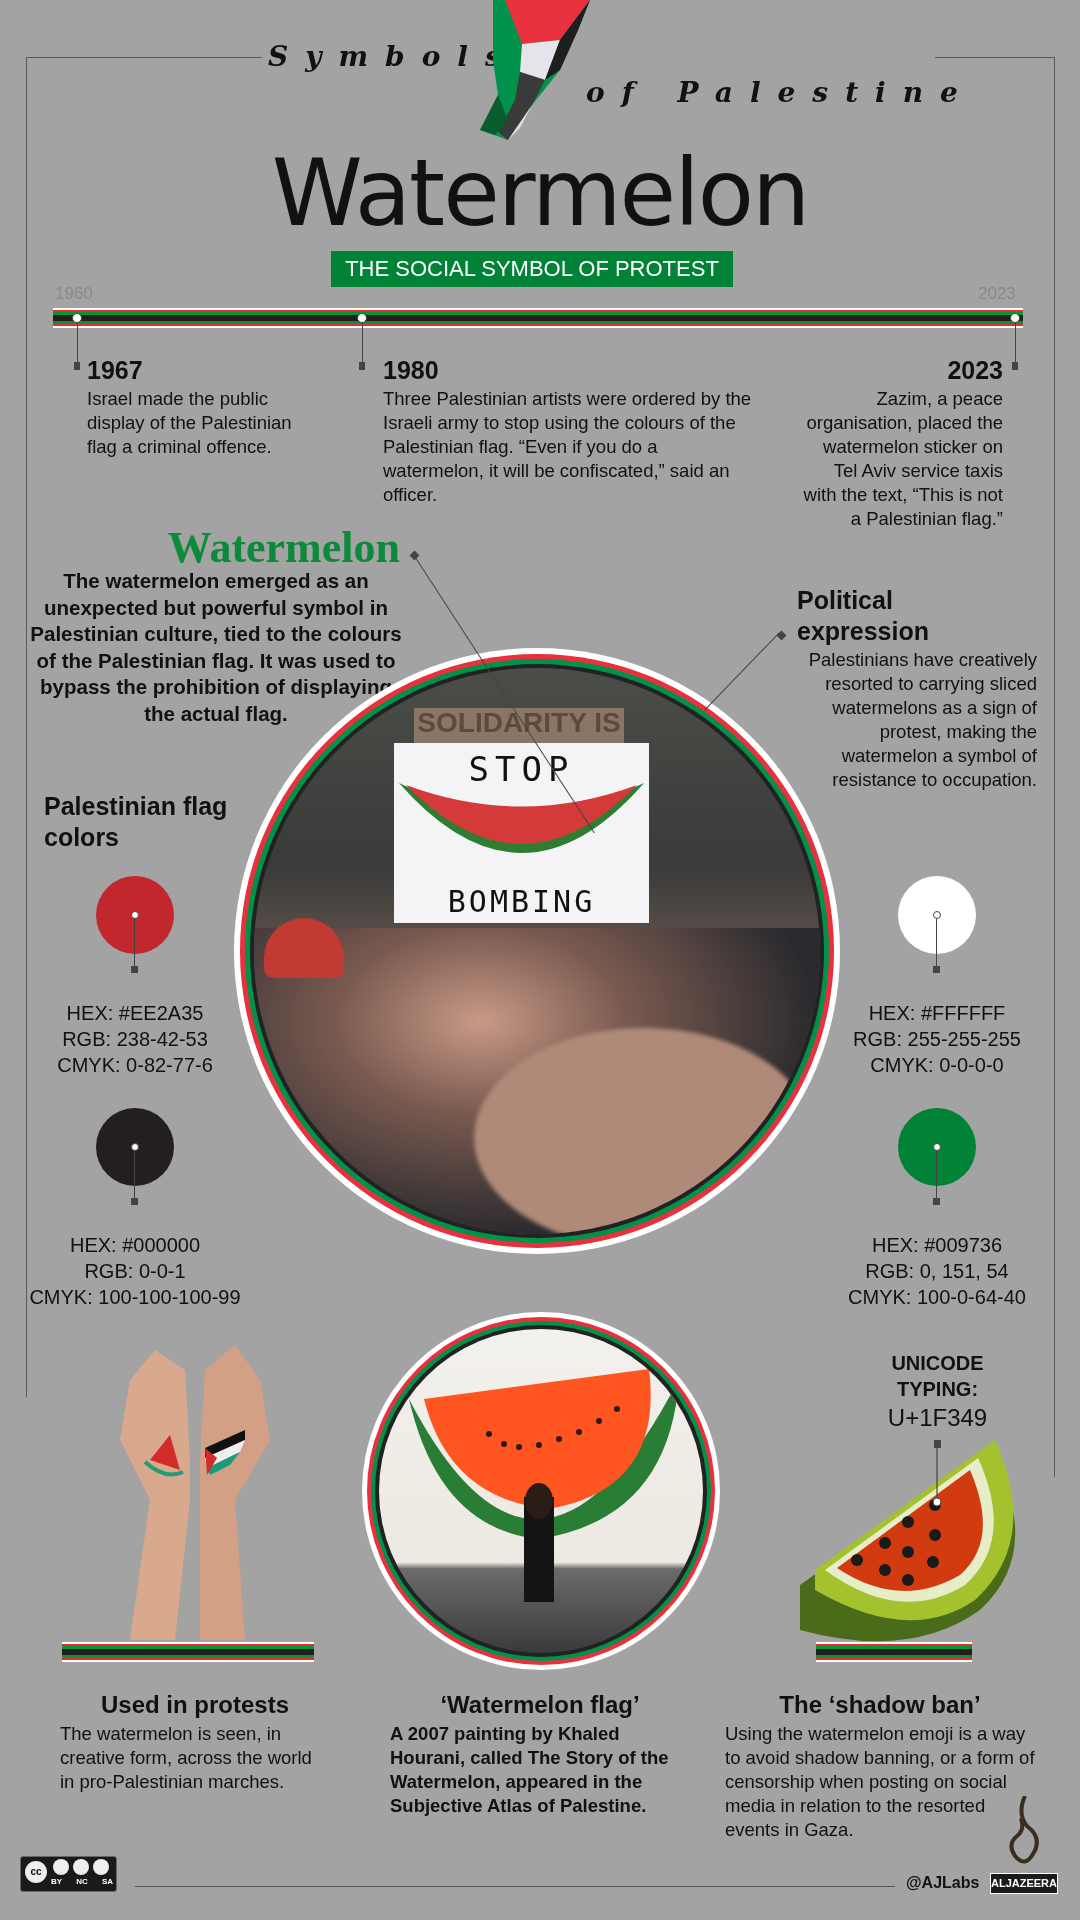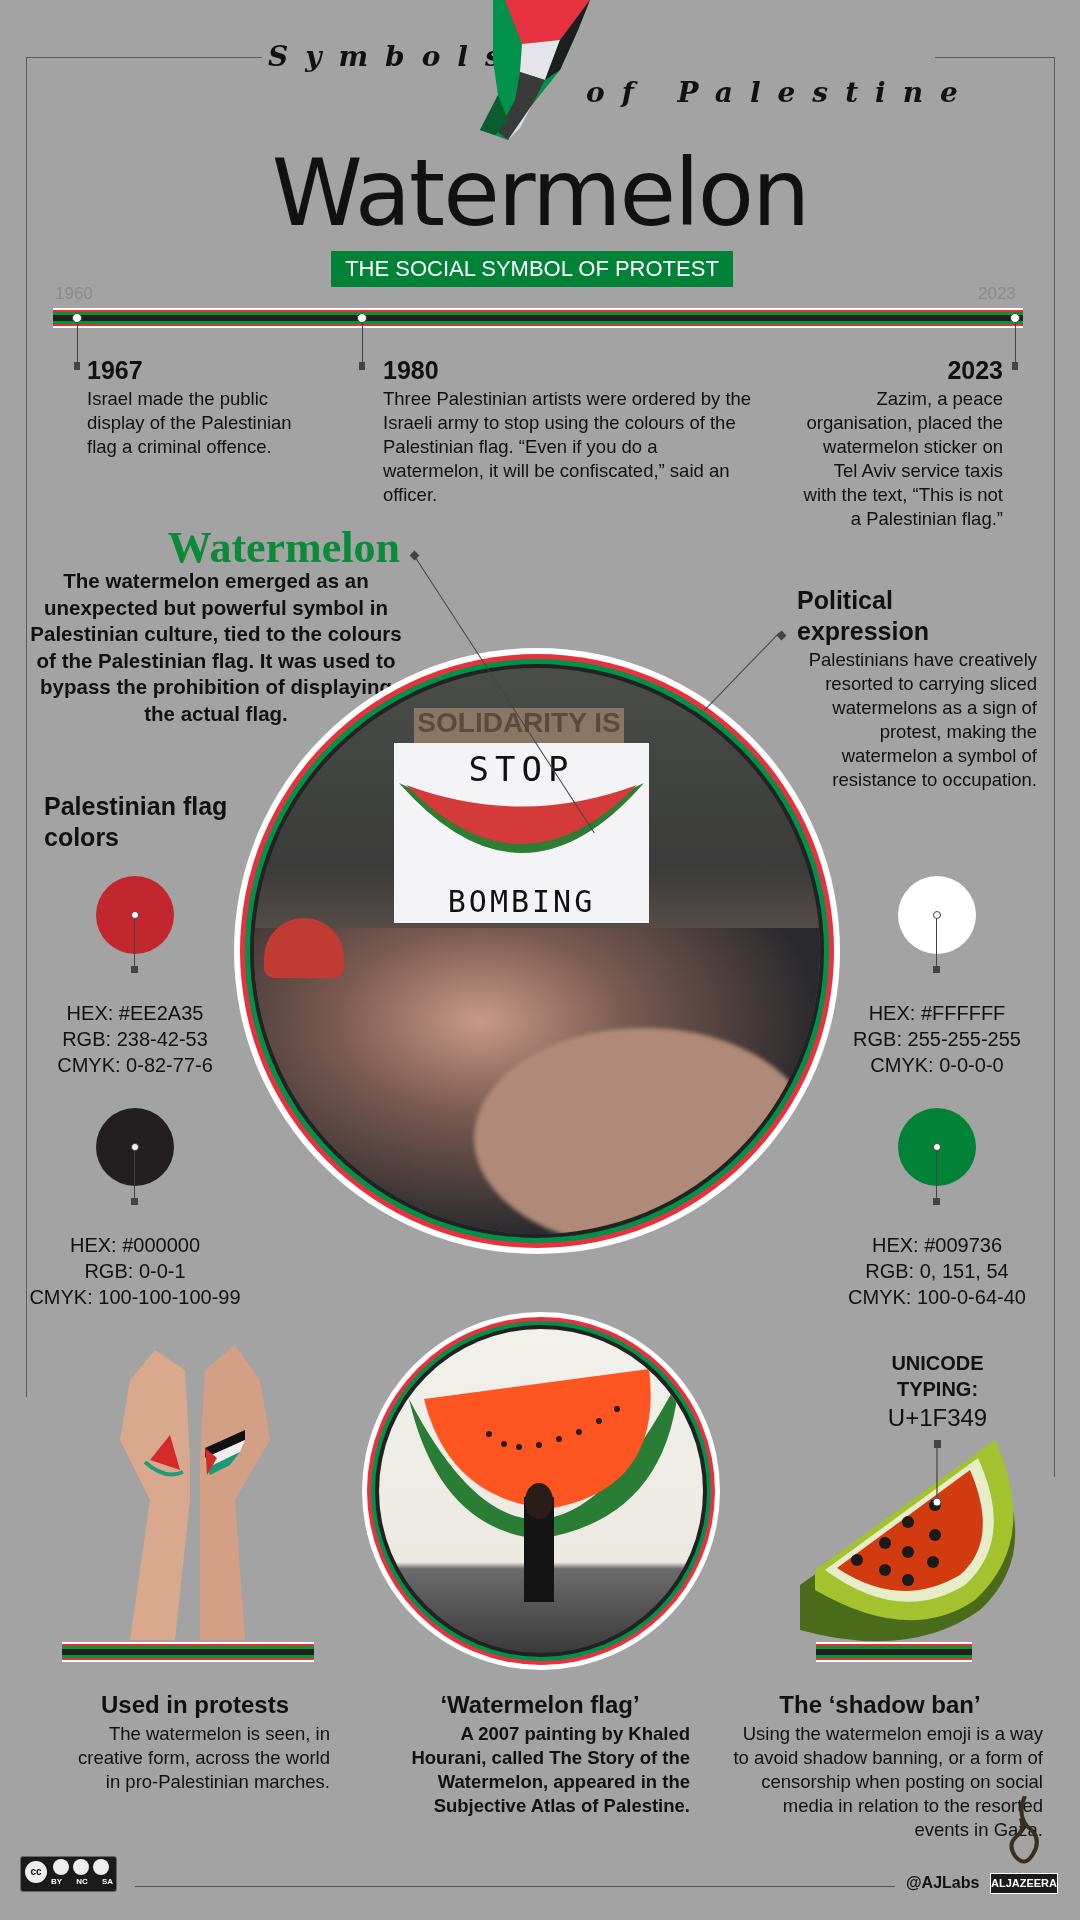--- a/index.html
+++ b/index.html
@@ -28,21 +28,21 @@
   .h-bold { position:absolute; font-weight:bold; font-size:25px; line-height:31px; }
   .body18 { position:absolute; font-size:18.5px; line-height:24px;text-align:right; }
   .swatch { position:absolute; width:78px; height:78px; border-radius:50%; }
   .swatch .pin { position:absolute; left:35px; top:35px; width:6px; height:6px; border-radius:50%; background:#fff; border:1px solid #444; }
   .swatch .line { position:absolute; left:38px; top:42px; width:1px; height:48px; background:#444; }
   .swatch .sq { position:absolute; left:35px; top:90px; width:7px; height:7px; background:#444; }
   .spec { position:absolute; text-align:center; font-size:20px; line-height:26px; width:280px; }
   .spec b { font-weight:normal; }
   .ring { position:absolute; border-radius:50%; }
   .caption-h { position:absolute; text-align:center; font-weight:bold; font-size:24px; }
-  .caption-t { position:absolute; text-align:right; font-size:18.5px; line-height:24px; }
+  .caption-t { position:absolute; text-align:left; font-size:18.5px; line-height:24px; }
   .leader { position:absolute; height:1px; background:#444; transform-origin:0 0; }
   .diamond { position:absolute; width:7px; height:7px; background:#444; transform:rotate(45deg); }
 </style>
 </head>
 <body>
 
 <div class="frame-top" style="left:26px;width:236px;"></div>
 <div class="frame-top" style="left:935px;width:120px;"></div>
 <div class="frame-v" style="left:26px;top:57px;height:1340px;"></div>
 <div class="frame-v" style="left:1054px;top:57px;height:1420px;"></div>

